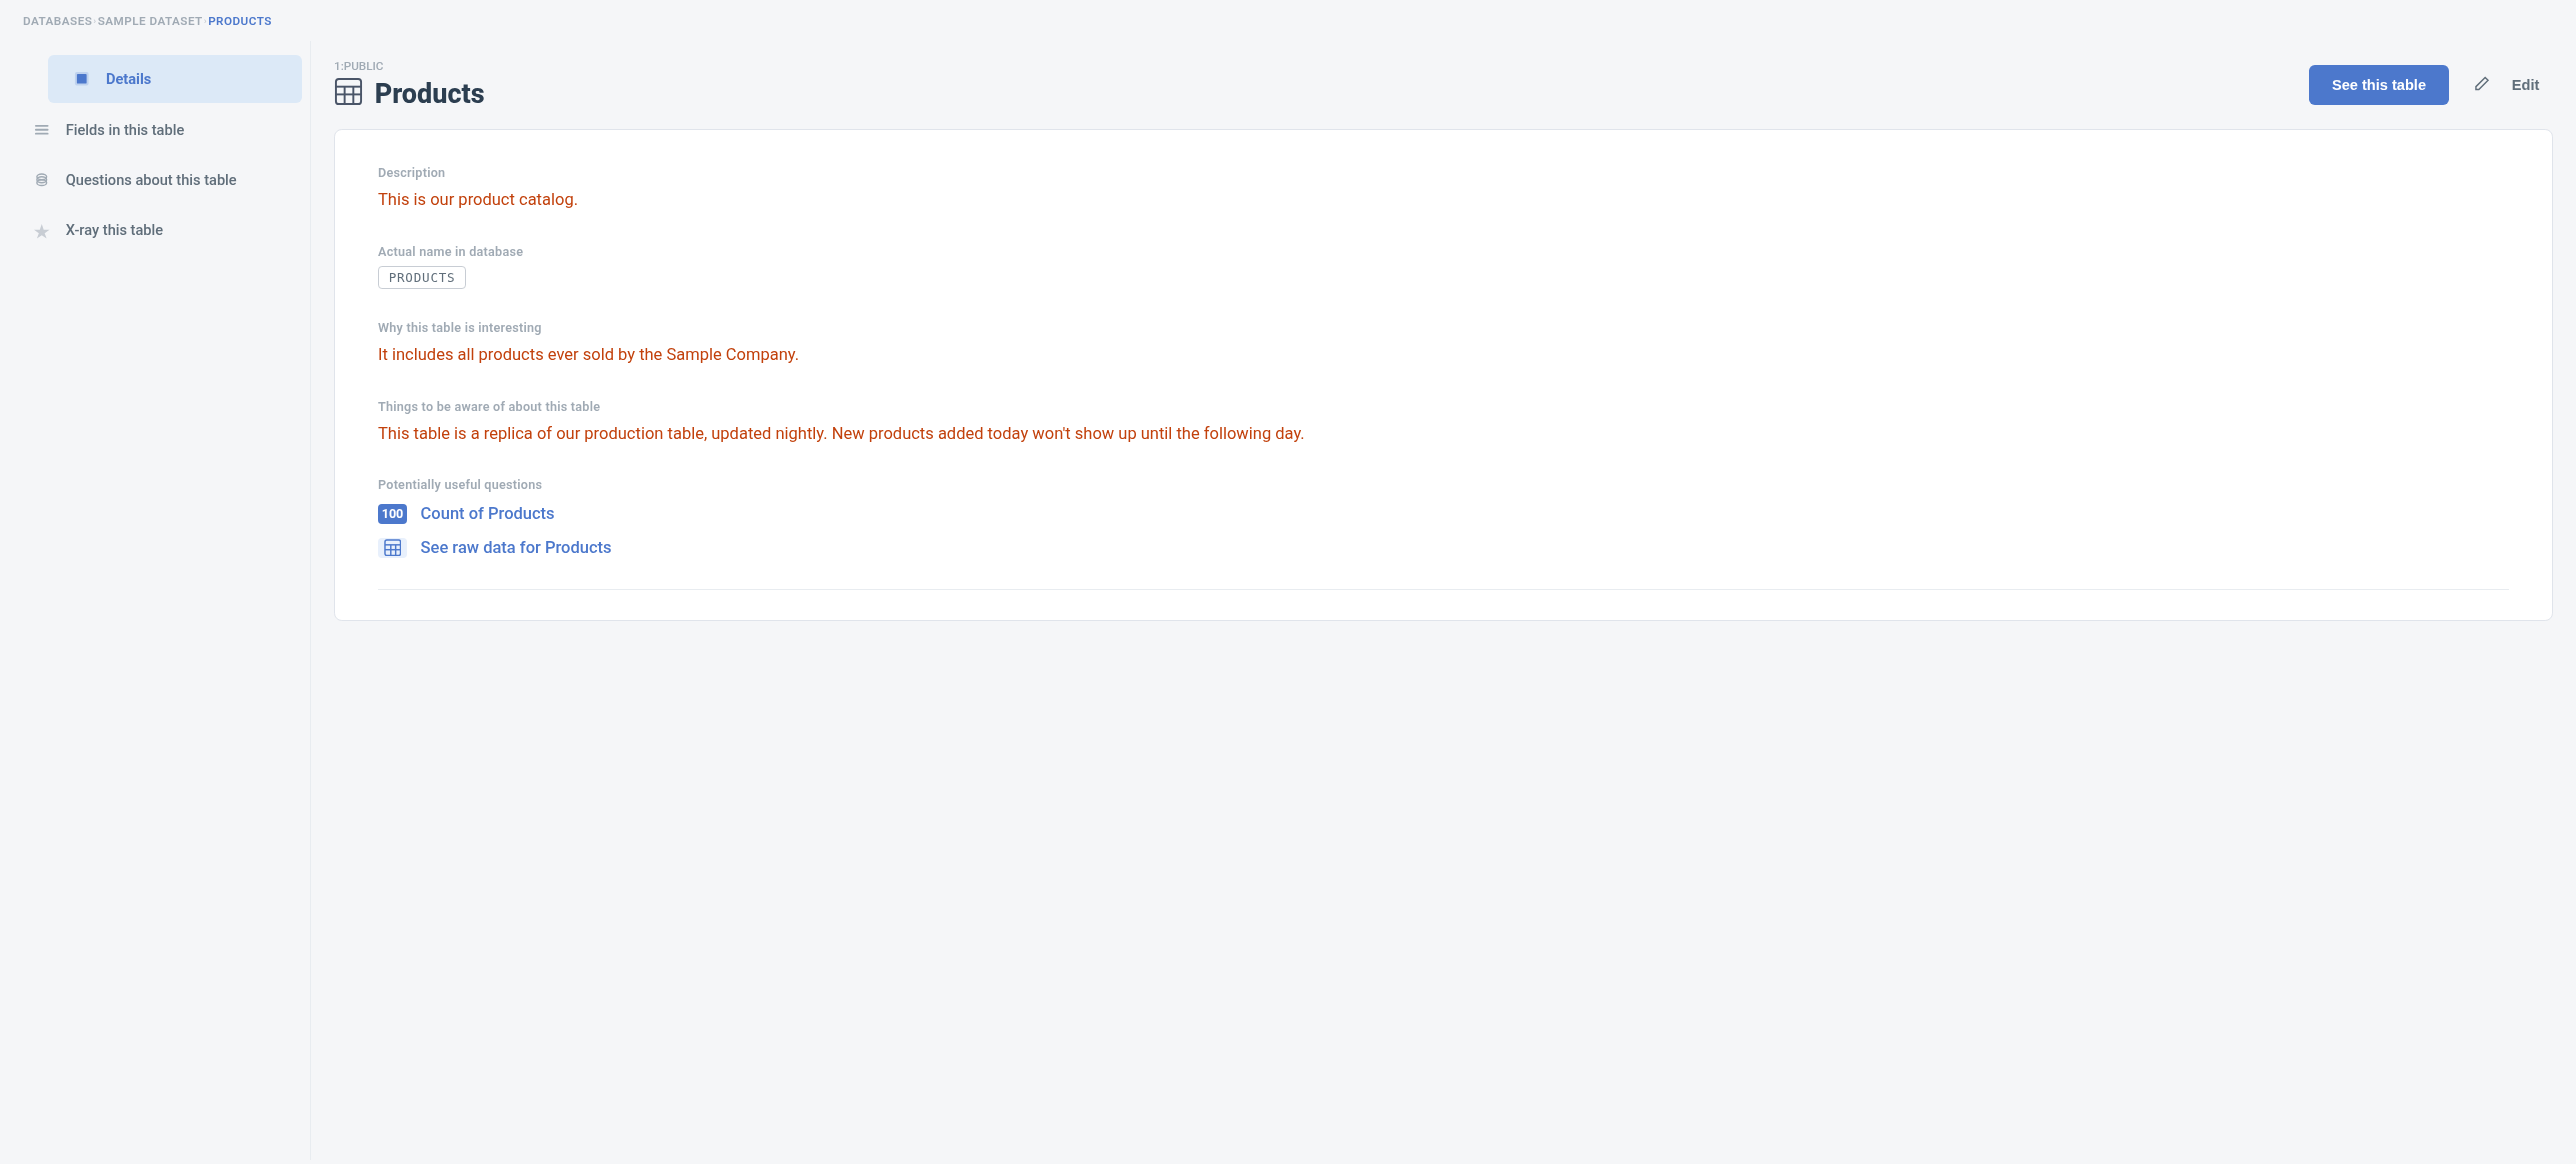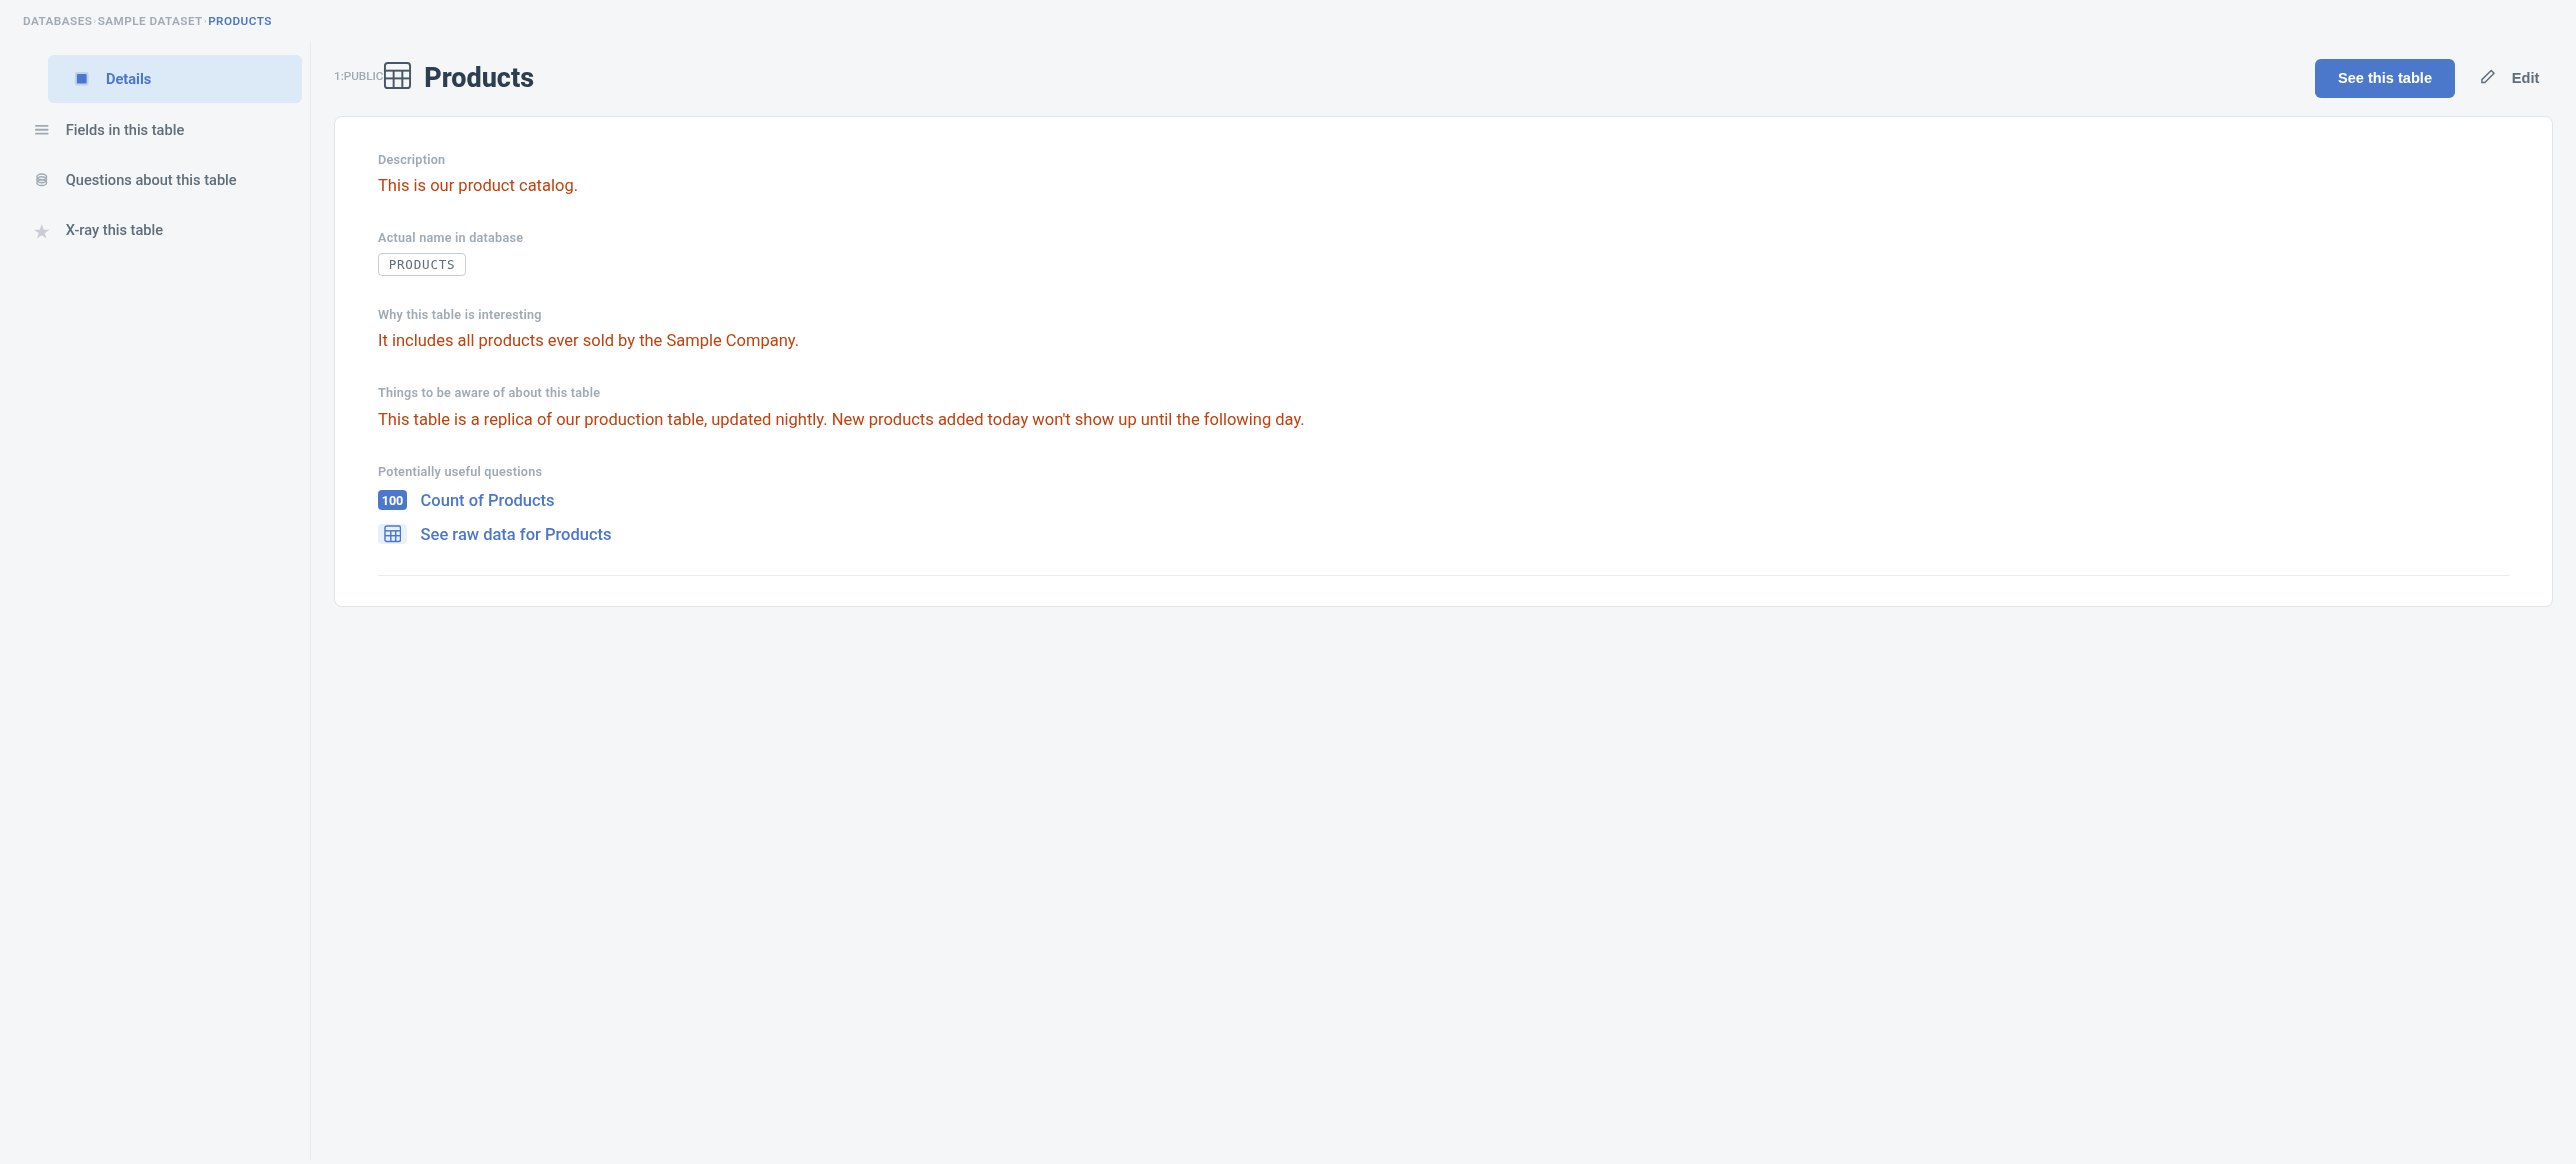--- a/index.html
+++ b/index.html
@@ -86,22 +86,21 @@
 
     
     .page-header {
       display: flex;
       align-items: center;
       justify-content: space-between;
       padding: 17.5px 0 17.5px 0;
     }
     .page-header-left {
       display: flex;
-      flex-direction: row;
-      align-items: center;
+      flex-direction: column;
     }
     .page-schema-label {
       font-size: 11.7px;
       color: #a0aab4;
       font-weight: 500;
       margin-bottom: 3.9px;
     }
     .page-title-row {
       display: flex;
       align-items: center;
@@ -128,21 +127,21 @@
       border: none;
       border-radius: 5.8px;
       padding: 11.7px 23px;
       font-size: 14.6px;
       font-weight: 700;
       cursor: pointer;
     }
     .btn-edit {
       display: flex;
       align-items: center;
-      gap: 16px;
+      gap: 22px;
       background: transparent;
       border: none;
       color: #606e7a;
       font-size: 14.6px;
       font-weight: 600;
       cursor: pointer;
       padding: 9.7px 13.6px;
     }
 
     

